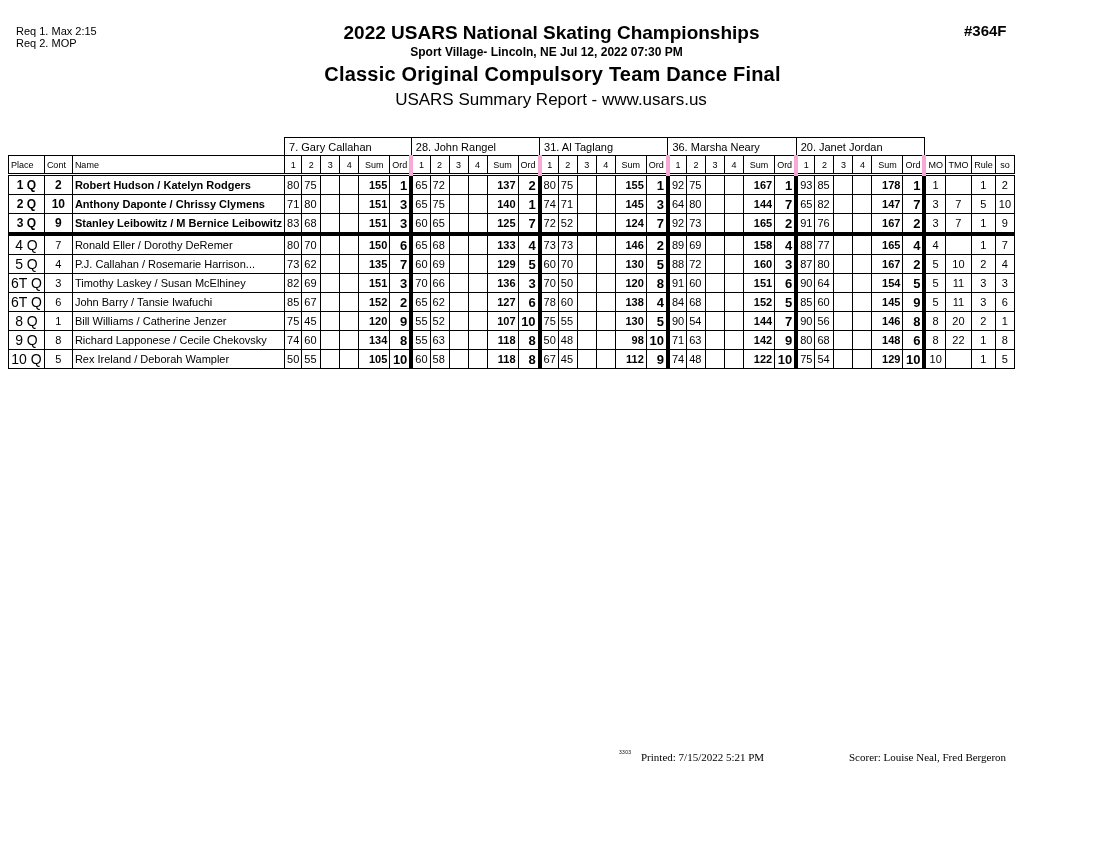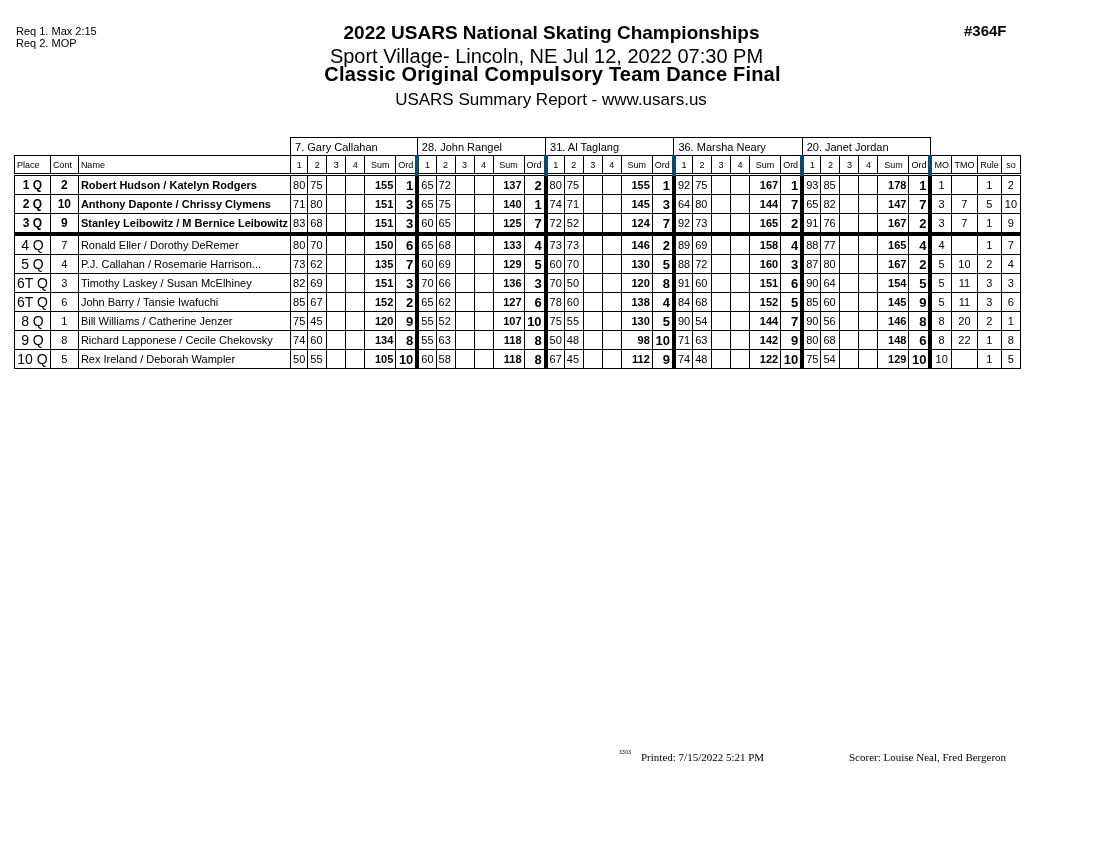--- a/index.html
+++ b/index.html
@@ -1,34 +1,34 @@
 <!DOCTYPE html>
 <html><head>
 <meta charset="utf-8">
 <style>
   html, body { margin:0; padding:0; background:#ffffff; }
   body { width:1100px; height:850px; position:relative; font-family:"Liberation Sans", sans-serif; color:#000; overflow:hidden; }
   .req { position:absolute; left:16px; top:25px; font-size:11px; line-height:12px; }
   .hdr { position:absolute; left:0; width:1100px; text-align:center; }
   .h1 { top:22px; font-size:19px; font-weight:bold; left:0; width:1103px; }
-  .h2 { top:45px; font-size:20px; left:0; width:1093px; }
+  .h2 { top:45px; font-size:12px; left:0; width:1093px;font-weight:bold; }
   .h3 { top:63px; font-size:20px; font-weight:bold; left:0; width:1105px; letter-spacing:0.2px; }
   .h4 { top:90px; font-size:17px; left:0; width:1102px; }
   .evnum { position:absolute; left:964px; top:22px; font-size:15px; font-weight:bold; }
 
-  table.res { position:absolute; left:14px; top:137px; border-collapse:collapse; font-size:11px; table-layout:fixed; }
+  table.res { position:absolute; left:8px; top:137px; border-collapse:collapse; font-size:11px; table-layout:fixed; }
   table.res td { border:1px solid #000; padding:0 2px; height:18px; white-space:nowrap; overflow:hidden; }
   table.res tr.judges td { height:17px; font-size:11px; }
   table.res tr.judges td.blank { border:none; }
   table.res tr.judges td.jname { border-bottom:none; font-size:11px; padding-left:4px; }
   table.res tr.cols td { font-size:9px; height:17px; border-bottom:3px double #000; }
   table.res td.c { text-align:center; }
   table.res td.r { text-align:right;font-weight:bold; }
   table.res td.ord { text-align:right; font-weight:bold; font-size:13px; border-right:4px solid #000; }
-  table.res tr.cols td.ordh { border-right:4px solid #0c4a6e; text-align:center; }
+  table.res tr.cols td.ordh { border-right:4px solid #f9a8d4; text-align:center; }
   table.res tr.bold td.place, table.res tr.bold td.cont, table.res tr.bold td.name { font-weight:bold; }
   table.res tr.bold td.place { font-size:12px; }
   table.res tr.bold td.cont { font-size:12px; }
   table.res tr.sep td { border-bottom:4px solid #000; }
   table.res td.place { font-size:14px; }
   table.res td.name { font-size:11px; }
 
   .foot { position:absolute; top:751px; font-size:11px;font-family:Liberation Serif, serif; }
   .code { position:absolute; left:619px; top:749px; font-size:5px; letter-spacing:0.3px; }
 </style>

